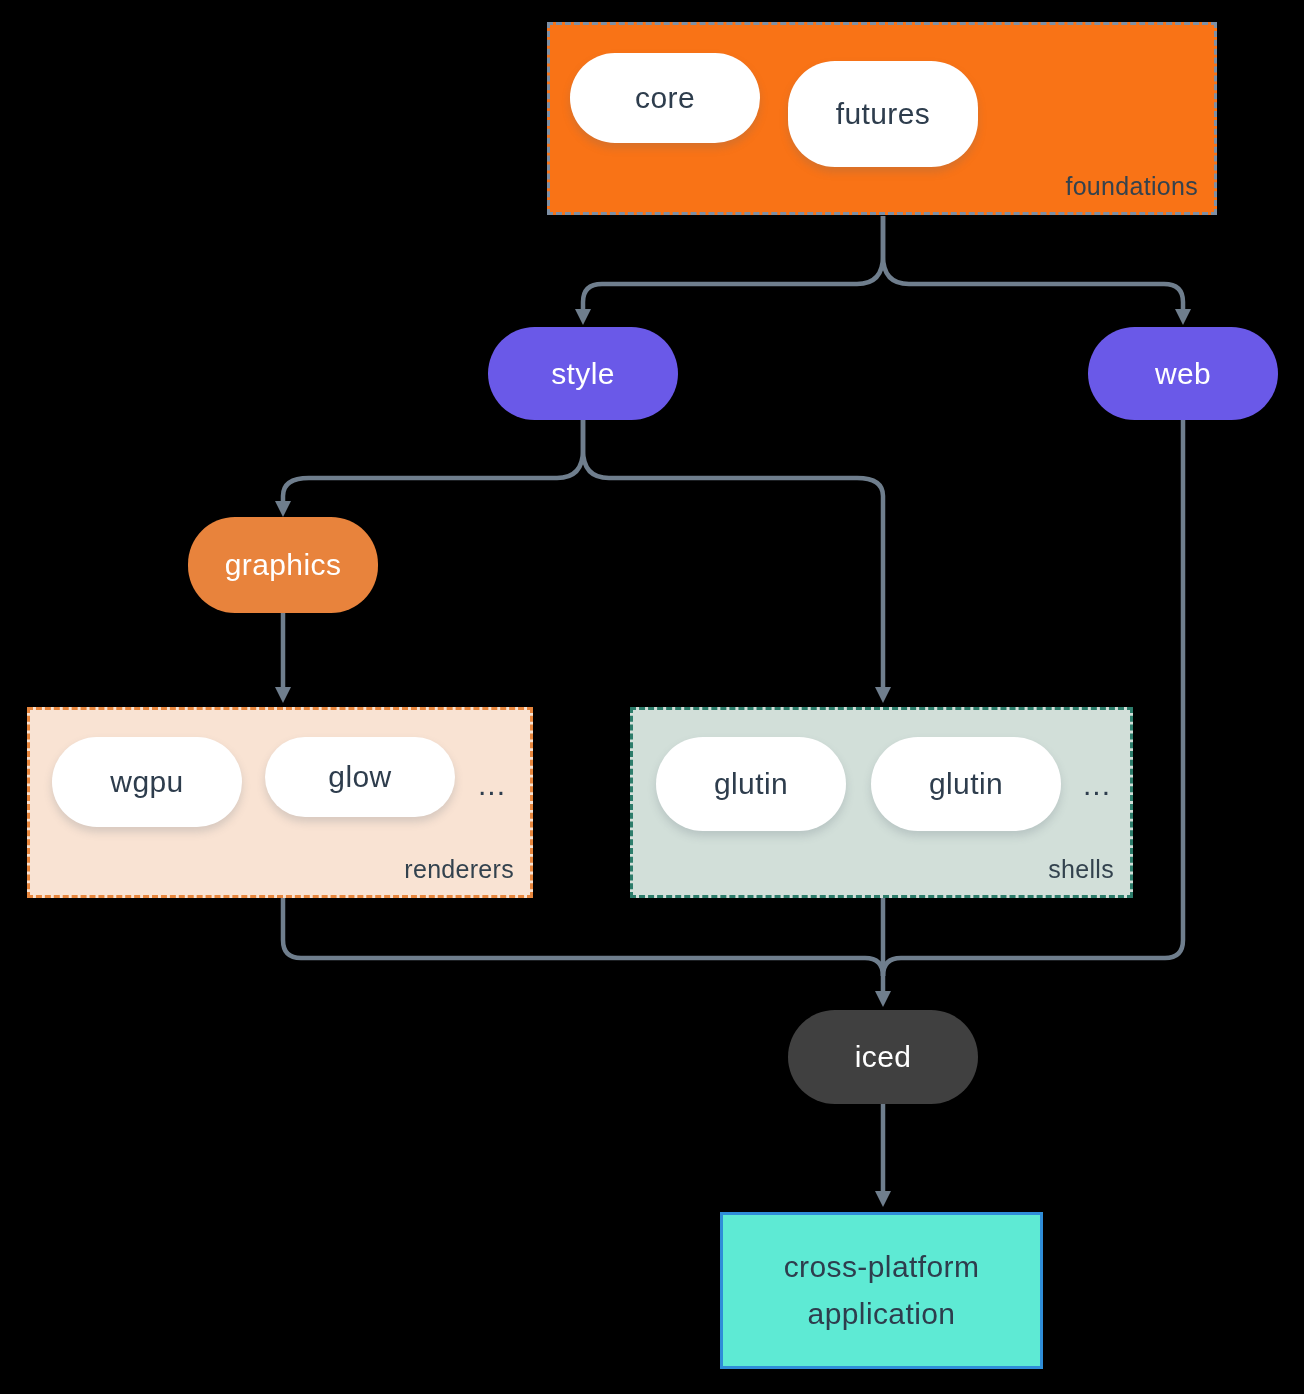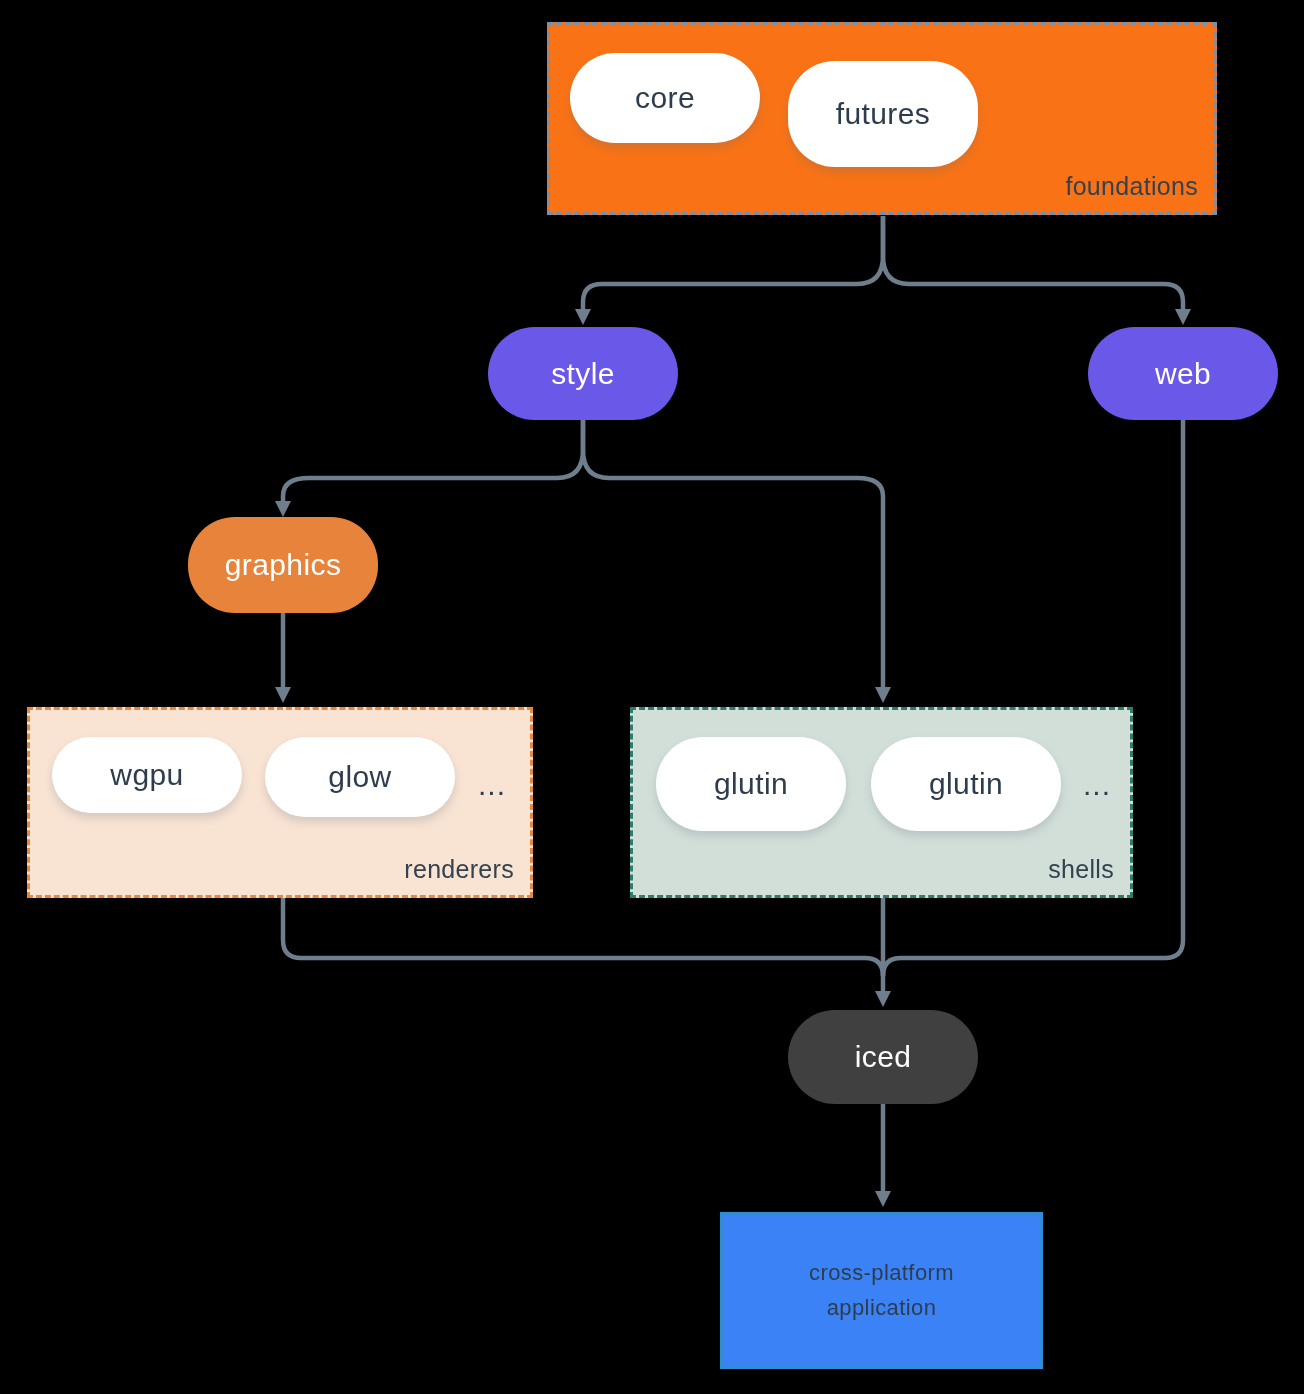--- a/index.html
+++ b/index.html
@@ -34,23 +34,23 @@
   }
   .pill.purple{background:#6a59e8;color:#ffffff;}
   .pill.orange{background:#e8833c;color:#ffffff;}
   .pill.blue{background:#404040;color:#ffffff;}
 
   .ellipsis{
     position:absolute;font-size:30px;color:#2e3d4d;letter-spacing:1px;
   }
   .app-box{
     position:absolute;left:720px;top:1212px;width:323px;height:157px;
-    background:#3b82f6;border:3px solid #2f8dd8;box-sizing:border-box;
+    background:#5eead4;border:3px solid #2f8dd8;box-sizing:border-box;
     display:flex;flex-direction:column;align-items:center;justify-content:center;
-    color:#2e3d4d;font-size:22px;line-height:1.55;letter-spacing:0.4px;text-align:center;
+    color:#2e3d4d;font-size:30px;line-height:1.55;letter-spacing:0.4px;text-align:center;
   }
 </style>
 </head>
 <body>
 
 <div class="stage">
 
   <svg class="edges" width="1304" height="1394" viewBox="0 0 1304 1394">
     <defs>
       <marker id="arrow" viewBox="0 0 20 20" refX="3" refY="10" markerWidth="20" markerHeight="20" orient="auto" markerUnits="userSpaceOnUse">
@@ -83,21 +83,21 @@
   </div>
   <div class="pill orange" style="left:188px;top:517px;width:190px;height:96px;">
     <span>graphics</span>
   </div>
 
   <div class="pill purple" style="left:1088px;top:327px;width:190px;height:93px;">
     <span>web</span>
   </div>
 
   <div class="cluster renderers" style="left:27px;top:707px;width:506px;height:191px;">
-    <div class="pill white" style="left:22px;top:27px;width:190px;height:76px;">
+    <div class="pill white" style="left:22px;top:27px;width:190px;height:90px;">
       <span>wgpu</span>
     </div>
     <div class="pill white" style="left:235px;top:27px;width:190px;height:80px;">
       <span>glow</span>
     </div>
     <div class="ellipsis" style="left:448px;top:58px;">...</div>
     <div class="cluster-label">renderers</div>
   </div>
 
   <div class="cluster shells" style="left:630px;top:707px;width:503px;height:191px;">

